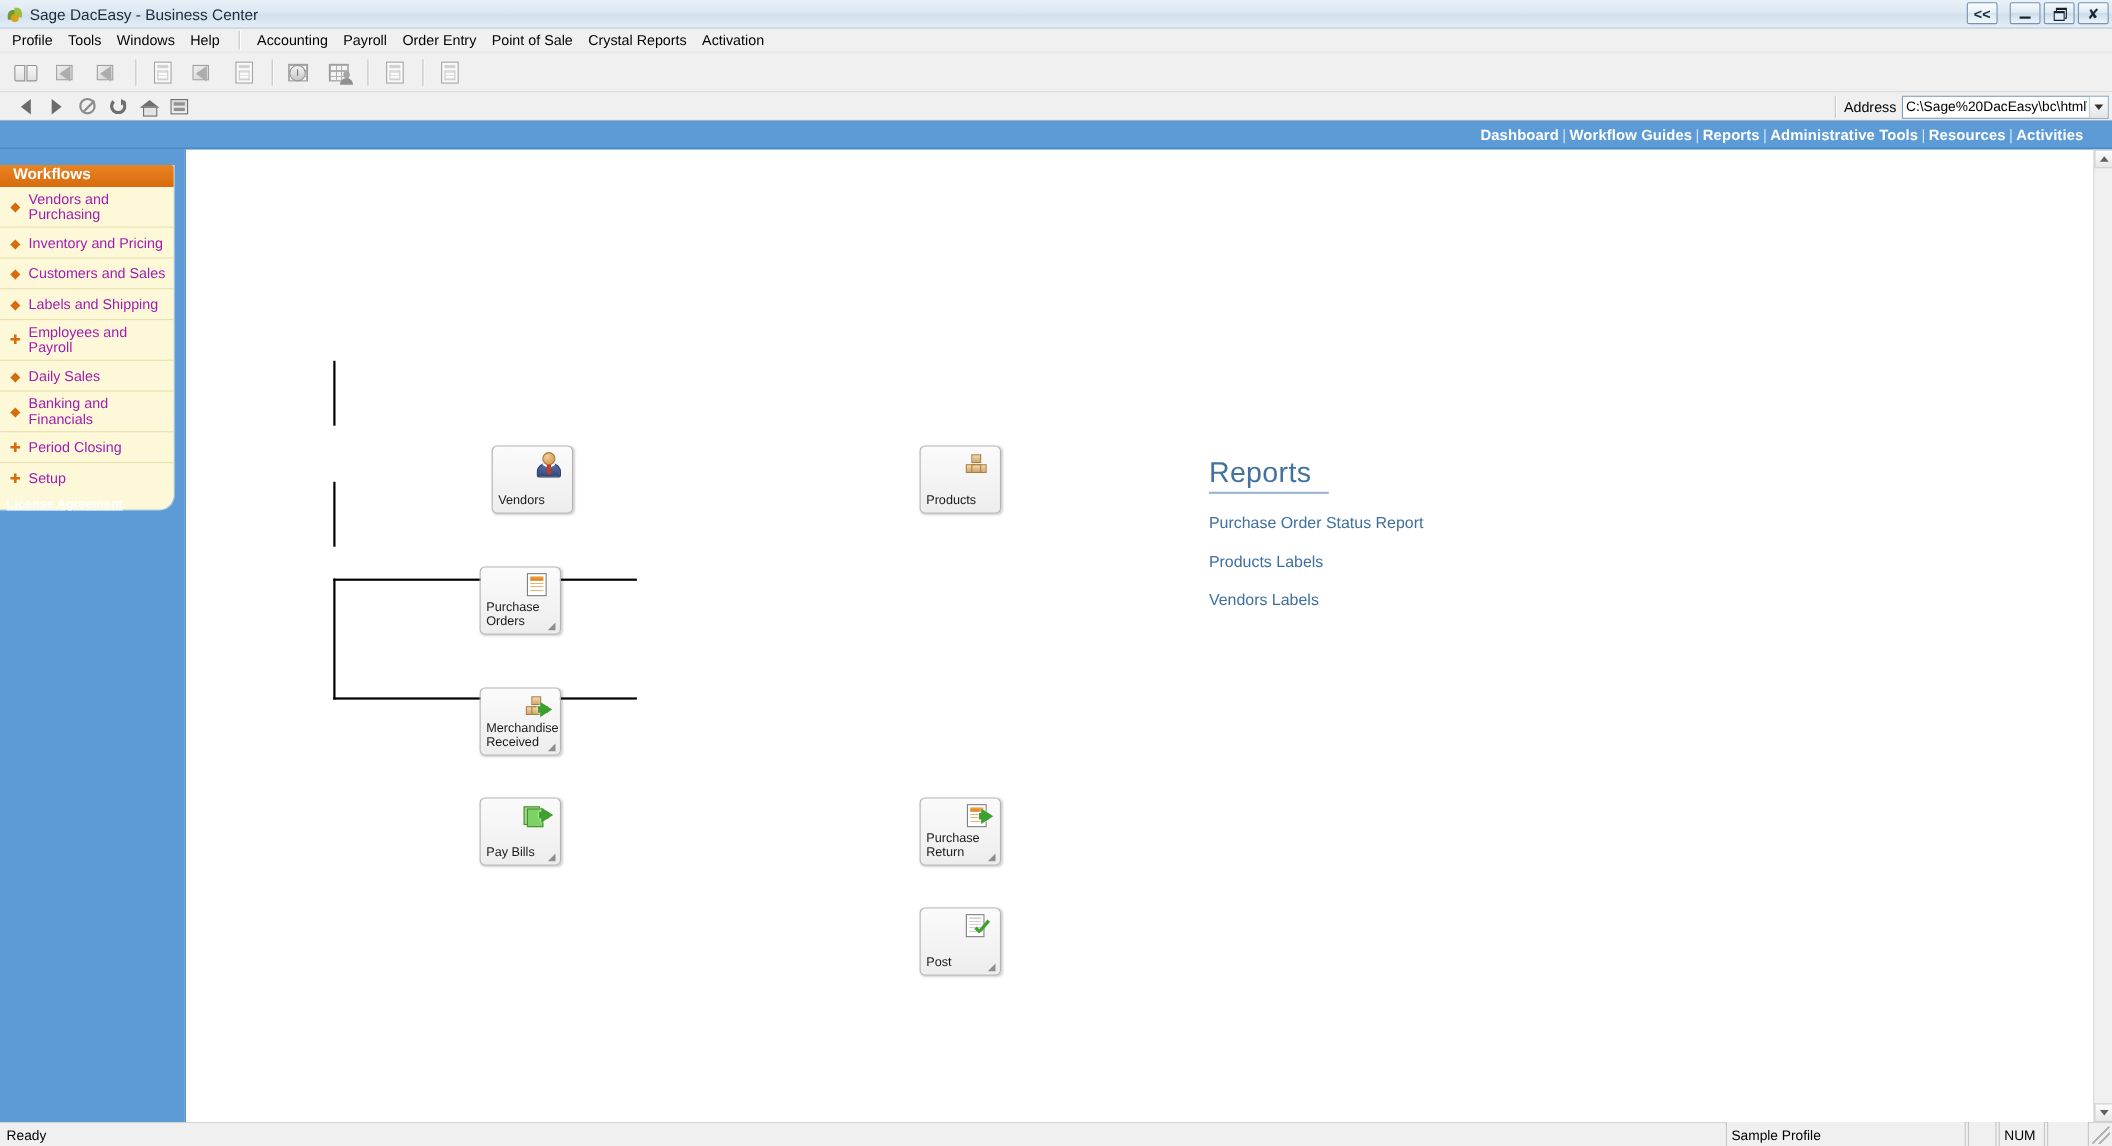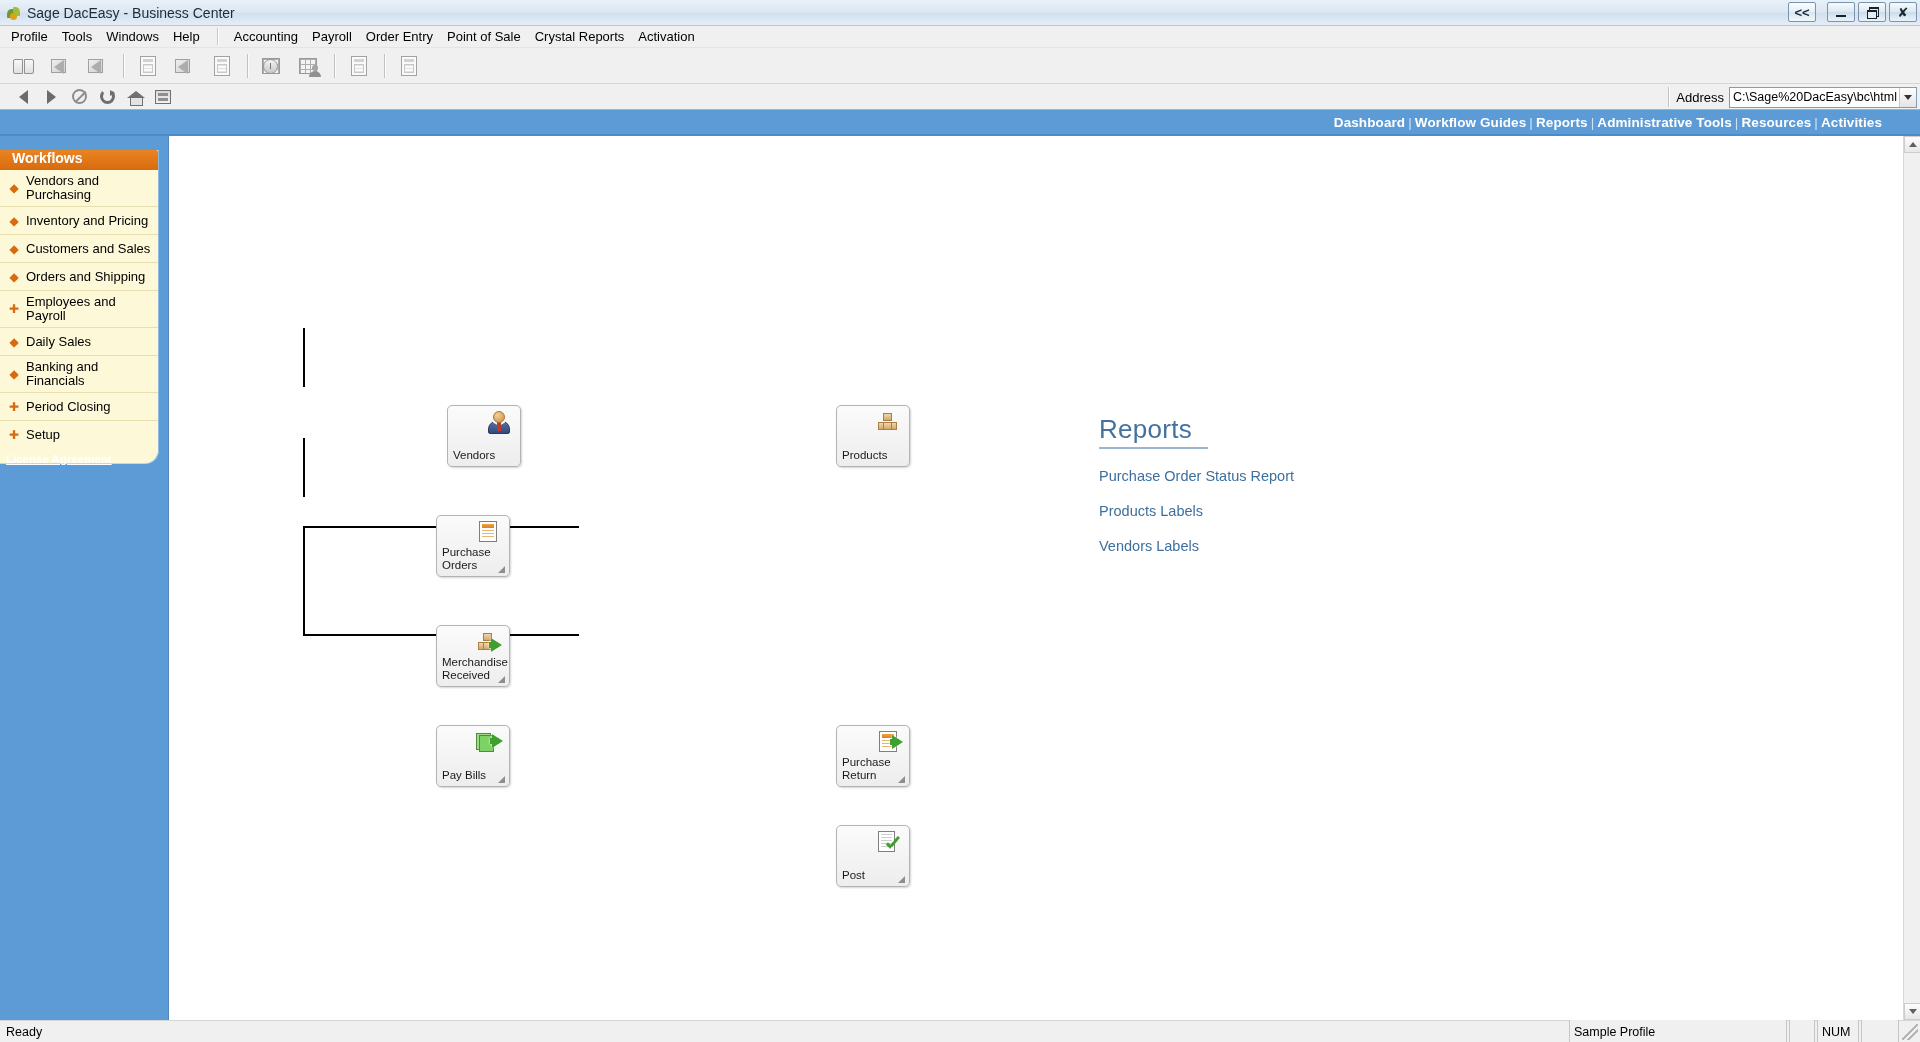--- a/index.html
+++ b/index.html
@@ -226,21 +226,21 @@
     display:flex;align-items:center;justify-content:center;
   }
   .caret-dn { width:0;height:0;border-left:4px solid transparent;border-right:4px solid transparent;border-top:5px solid #333;}
 
   
   .banner {
     height: 26px;
     background: #5c9bd6;
     border-bottom: 2px solid #4a8cc9;
     display:flex; align-items:center; justify-content:flex-end;
-    padding-right: 38px;
+    padding-right: 26px;
     position: relative;
   }
   .banner-links {
     color:#ffffff; font-size:13.5px; font-weight:bold;
     letter-spacing:0.1px;
   }
   .banner-links a { color:#fff; text-decoration:none; }
   .banner-links .bsep { color:#cfe3f5; font-weight:normal; padding:0 3px; }
 
   
@@ -277,21 +277,21 @@
     border-bottom:1px solid #e8dfae;
     padding: 4px 4px 4px 6px;
     min-height:28px;
   }
   .wf-item:last-child { border-bottom:none; }
   .wf-bullet {
     flex:0 0 auto; width:16px; text-align:center;
     color:#d86b0d; font-size:12px; line-height:1;
   }
   .wf-label {
-    color:#000000; font-size:13px; line-height:14px;
+    color:#a21caf; font-size:13px; line-height:14px;
     padding-left:4px;
   }
   .wf-tail { height:14px; background:#fdf8d8; }
   .license {
     position:absolute; left:6px; top:317px;
     color:#ffffff; font-size:11.5px; font-weight:bold;
   }
 
   
   .content-pane {
@@ -603,21 +603,21 @@
         <li class="wf-item">
           <span class="wf-bullet">◆</span>
           <span class="wf-label">Inventory and Pricing</span>
         </li>
         <li class="wf-item">
           <span class="wf-bullet">◆</span>
           <span class="wf-label">Customers and Sales</span>
         </li>
         <li class="wf-item">
           <span class="wf-bullet">◆</span>
-          <span class="wf-label">Orders and Shipping</span>
+          <span class="wf-label">Labels and Shipping</span>
         </li>
         <li class="wf-item">
           <span class="wf-bullet">✚</span>
           <span class="wf-label">Employees and Payroll</span>
         </li>
         <li class="wf-item">
           <span class="wf-bullet">◆</span>
           <span class="wf-label">Daily Sales</span>
         </li>
         <li class="wf-item">

